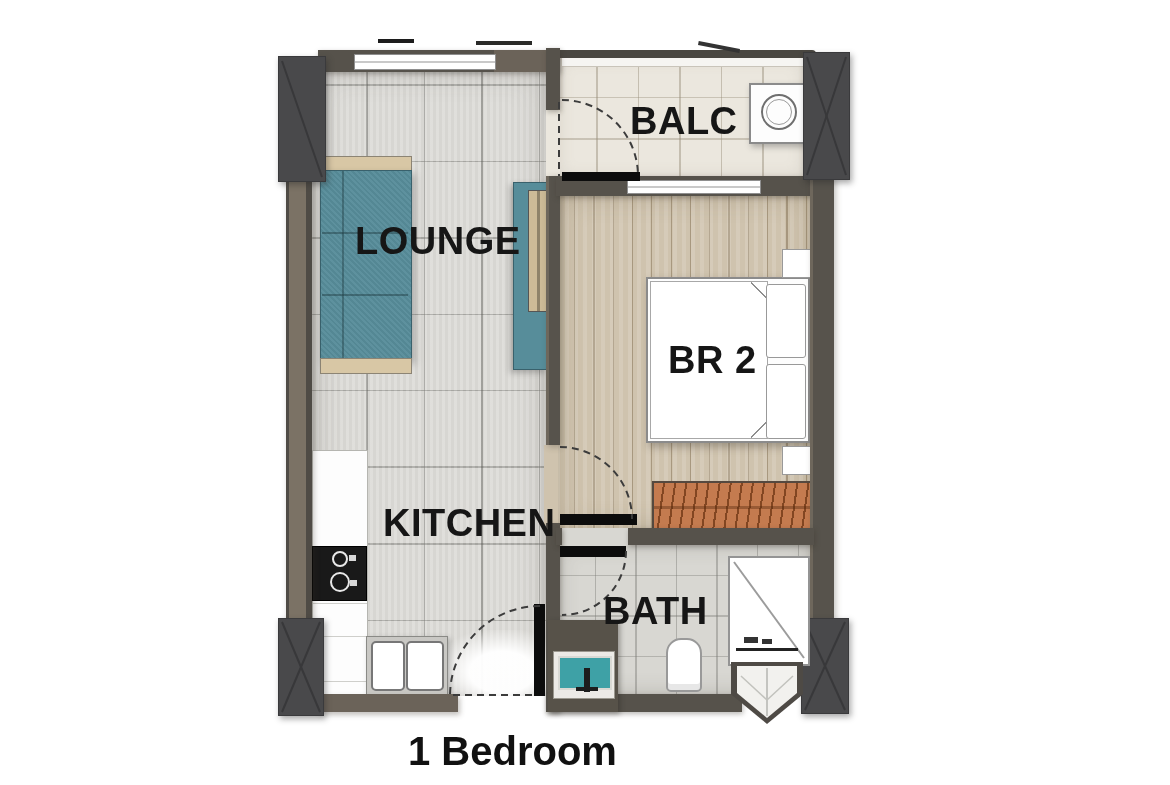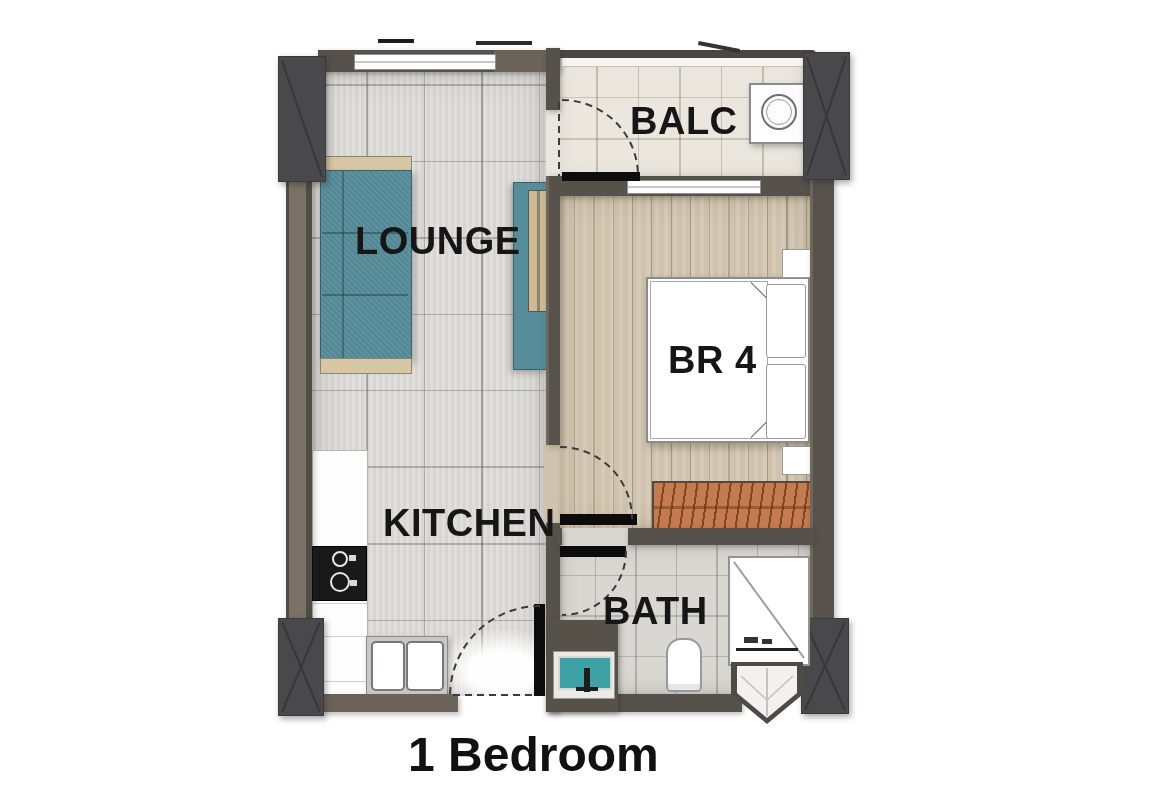--- a/index.html
+++ b/index.html
@@ -212,18 +212,18 @@
     <path d="M 283 407 A 72 72 0 0 1 355 479" fill="none" stroke="#3c3c3c" stroke-width="2" stroke-dasharray="7 5"></path>
 
     <path d="M 349 511 A 64 64 0 0 1 285 575" fill="none" stroke="#3c3c3c" stroke-width="2" stroke-dasharray="7 5"></path>
 
     <path d="M 263 566 A 90 90 0 0 0 173 656" fill="none" stroke="#3c3c3c" stroke-width="2" stroke-dasharray="7 5"></path>
     <line x1="176" y1="655" x2="256" y2="655" stroke="#3c3c3c" stroke-width="2" stroke-dasharray="7 5"></line>
   </svg>
 
   <div class="abs label" style="left:355px;top:222px;font-size:38px;">LOUNGE</div>
   <div class="abs label" style="left:630px;top:102px;font-size:38px;">BALC</div>
-  <div class="abs label" style="left:668px;top:341px;font-size:38px;">BR 4</div>
+  <div class="abs label" style="left:668px;top:341px;font-size:38px;">BR 2</div>
   <div class="abs label" style="left:603px;top:592px;font-size:38px;">BATH</div>
   <div class="abs label" style="left:383px;top:504px;font-size:38px;">KITCHEN</div>
-  <div class="abs title" style="left:408px;top:731px;font-size:48px;">1 Bedroom</div>
+  <div class="abs title" style="left:408px;top:731px;font-size:40px;">1 Bedroom</div>
 
 </div>
 
 </body></html>

